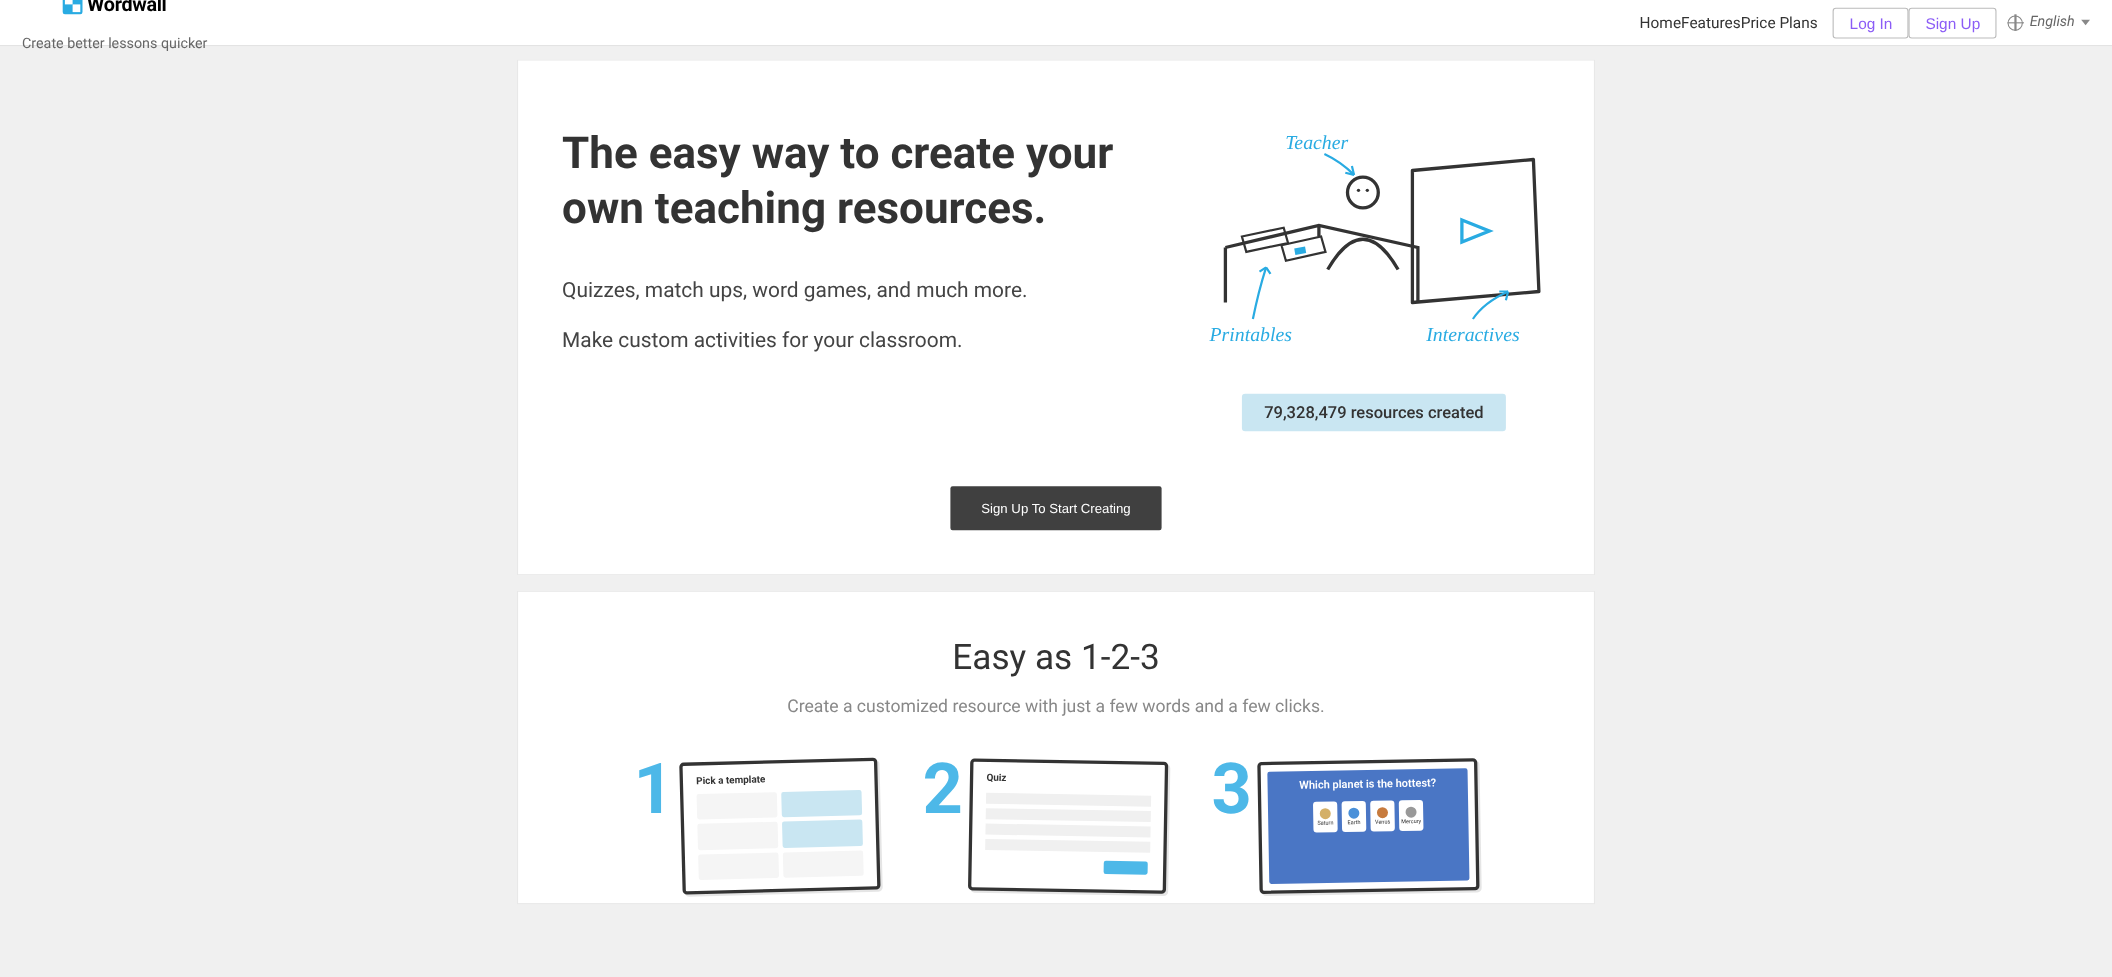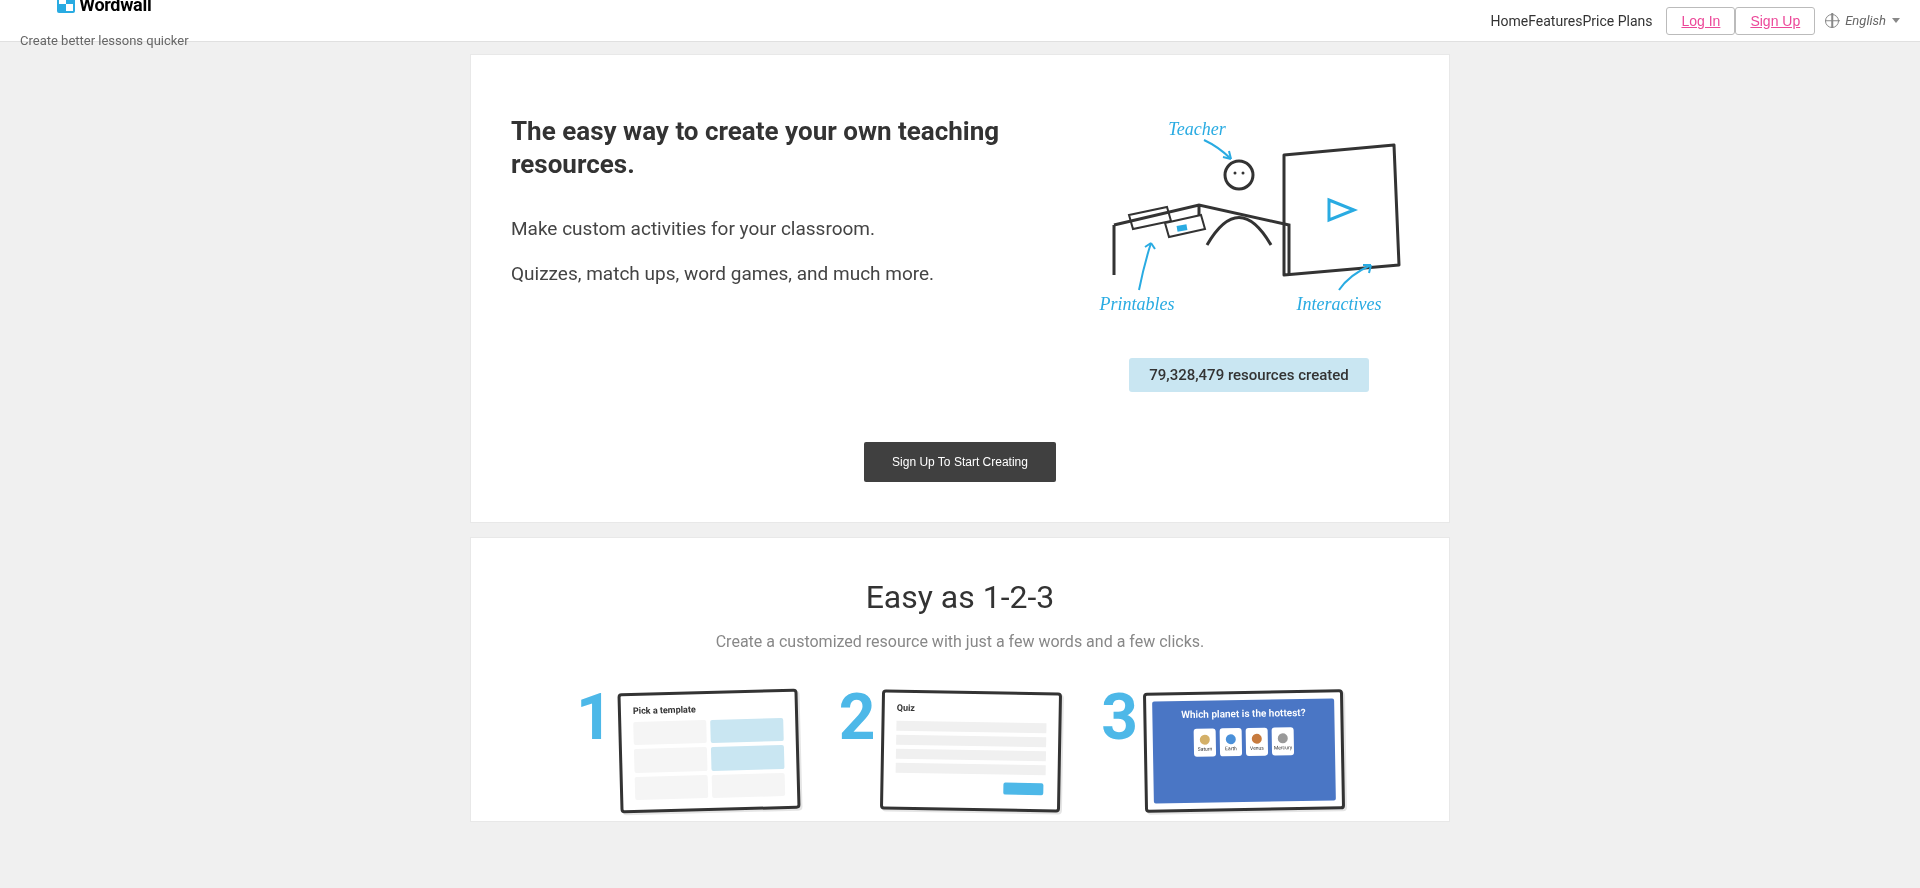--- a/index.html
+++ b/index.html
@@ -10,33 +10,33 @@
     .logo-area { display: flex; align-items: center; gap: 18px; flex-direction: column; }
     .logo { display: flex; align-items: center; gap: 4px; }
     .logo-icon { width: 18px; height: 18px; background: #29abe2; border-radius: 2px; position: relative; }
     .logo-icon::before { content: ""; position: absolute; width: 7px; height: 7px; background: #fff; top: 2px; left: 2px; }
     .logo-icon::after { content: ""; position: absolute; width: 7px; height: 7px; background: #fff; bottom: 2px; right: 2px; }
     .logo-text { font-size: 18px; font-weight: 700; color: #000; letter-spacing: -0.3px; }
     .tagline { font-size: 13px; color: #666; }
     .spacer { flex: 1; }
     .nav { display: flex; align-items: center; gap: 0; }
     .nav-link { font-size: 14px; color: #333; text-decoration: none; cursor: pointer; }
-    .btn-outline { font-size: 14px; color: #ec4899; background: #fff; border: 1px solid #bbb; border-radius: 3px; padding: 5px 14px; cursor: pointer; text-decoration: underline; }
+    .btn-outline { font-size: 14px; color: #8b5cf6; background: #fff; border: 1px solid #bbb; border-radius: 3px; padding: 5px 14px; cursor: pointer; }
     .lang { display: flex; align-items: center; gap: 6px; font-size: 13px; color: #666; cursor: pointer; margin-left: 10px; font-style: italic; }
     .globe-icon { width: 14px; height: 14px; border: 1.5px solid #888; border-radius: 50%; position: relative; }
     .globe-icon::before { content:""; position:absolute; left:50%; top:-1.5px; bottom:-1.5px; width:1.5px; background:#888; transform:translateX(-50%);}
     .globe-icon::after { content:""; position:absolute; top:50%; left:-1.5px; right:-1.5px; height:1.5px; background:#888; transform:translateY(-50%);}
     .caret { width:0; height:0; border-left:4px solid transparent; border-right:4px solid transparent; border-top:5px solid #888; }
 
     
     .container { max-width: 980px; margin: 12px auto 0; }
     .card { background: #fff; padding: 60px 40px 40px; margin-bottom: 14px; border: 1px solid #e8e8e8; }
     .hero { display: flex; gap: 30px; }
     .hero-left { flex: 1.1; }
-    .hero-title { font-size: 26px; font-weight: 700; line-height: 1.25; color: #333; margin-bottom: 36px; }
+    .hero-title { font-size: 40px; font-weight: 700; line-height: 1.25; color: #333; margin-bottom: 36px; }
     .hero-sub { font-size: 19px; color: #444; margin-bottom: 18px; line-height: 1.4; }
     .hero-right { flex: 0 0 320px; text-align: center; }
     .illustration { width: 100%; height: 210px; margin-bottom: 6px; }
     .badge { display: inline-block; background: #c9e6f2; color: #333; padding: 8px 20px; border-radius: 3px; font-size: 15px; font-weight: 500; margin-top: 23px; }
     .cta-wrap { text-align: center; margin-top: 50px; }
     .cta-btn { background: #404040; color: #fff; border: none; font-size: 12px; padding: 13px 28px; border-radius: 2px; cursor: pointer; }
 
     
     .section-title { font-size: 32px; font-weight: 400; text-align: center; margin-bottom: 16px; color: #333; }
     .section-sub { text-align: center; font-size: 16px; color: #888; margin-bottom: 40px; }
@@ -84,22 +84,22 @@
       <span class="caret"></span>
     </div>
   </nav>
 </header>
 
 <div class="container">
   <section class="card">
     <div class="hero">
       <div class="hero-left">
         <h1 class="hero-title">The easy way to create your own teaching resources.</h1>
+        <p class="hero-sub">Quizzes, match ups, word games, and much more.</p>
         <p class="hero-sub">Make custom activities for your classroom.</p>
-        <p class="hero-sub">Quizzes, match ups, word games, and much more.</p>
       </div>
       <div class="hero-right">
         <svg class="illustration" viewBox="0 0 320 210">
 
           <path d="M195 40 L305 30 L310 150 L195 160 Z" fill="none" stroke="#333" stroke-width="3" stroke-linejoin="round"></path>
           <path d="M240 85 L265 95 L240 105 Z" fill="none" stroke="#29abe2" stroke-width="3"></path>
 
           <circle cx="150" cy="60" r="14" fill="none" stroke="#333" stroke-width="3"></circle>
           <circle cx="146" cy="58" r="1.5" fill="#333"></circle>
             <circle cx="154" cy="58" r="1.5" fill="#333"></circle>

